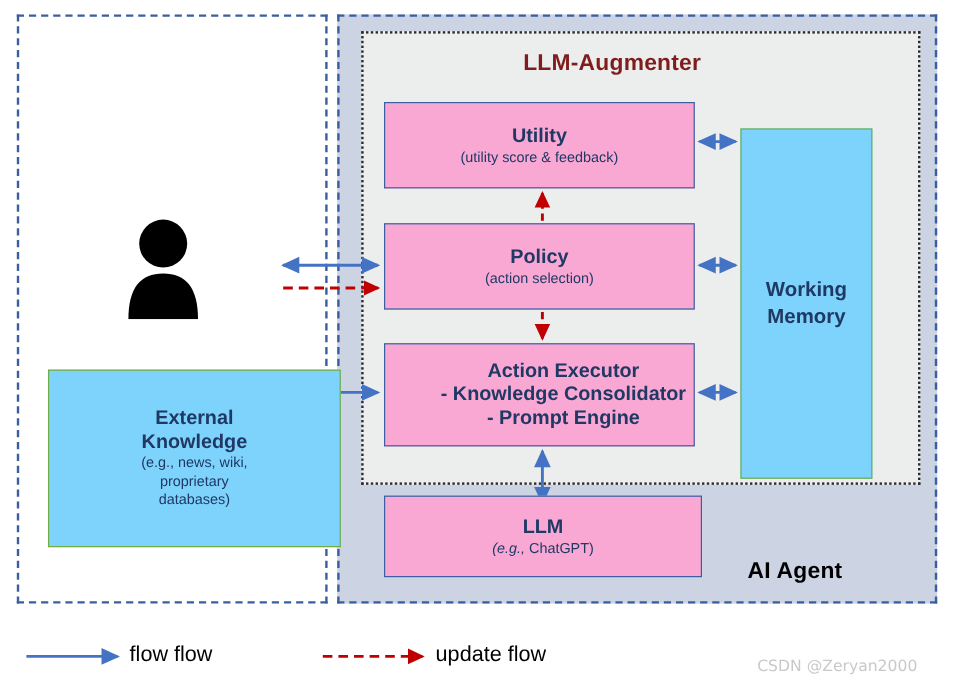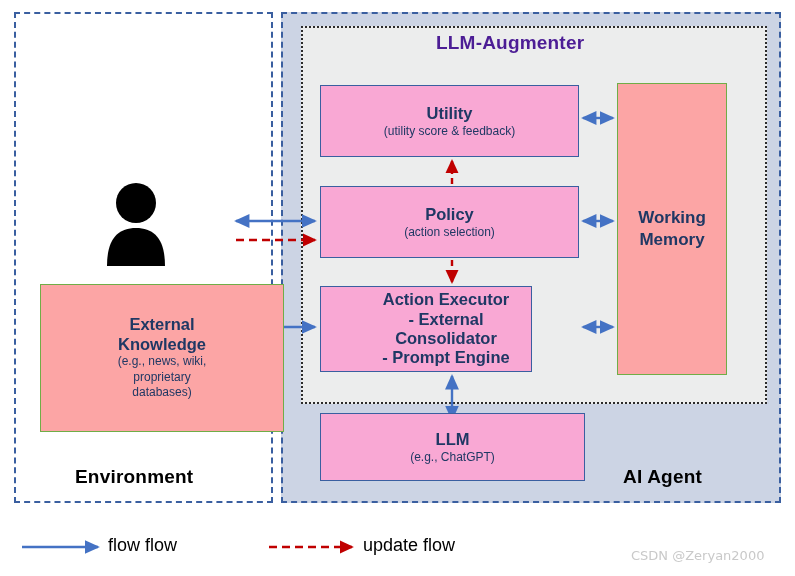--- a/index.html
+++ b/index.html
@@ -12,42 +12,42 @@
              background:#ffffff;border:2.5px dashed #3a5fa0;box-sizing:border-box;}
   .agent-panel{position:absolute;left:281px;top:12px;width:500px;height:491px;
                background:#ccd4e4;border:2.5px dashed #3a5fa0;box-sizing:border-box;}
   .augmenter-panel{position:absolute;left:301px;top:26px;width:466px;height:378px;
                    background:#eceded;border:2px dotted #2b2b2b;box-sizing:border-box;}
 
   .panel-title{position:absolute;font-weight:bold;color:#000000;
                font-size:19px;letter-spacing:.2px;white-space:nowrap;}
   #env-title{left:75px;top:466px;}
   #agent-title{left:623px;top:466px;}
-  #augmenter-title{left:436px;top:32px;color:#4c1d95;font-size:19px;}
+  #augmenter-title{left:436px;top:42px;color:#7f1d1d;font-size:19px;}
 
   
   .box{position:absolute;box-sizing:border-box;display:flex;flex-direction:column;
        align-items:center;justify-content:center;text-align:center;
        color:#1f3864;line-height:1.18;}
   .blue-box{background:#f9a8d4;border:1.6px solid #3a5fa0;}
-  .green-box{background:#fca5a5;border:1.6px solid #70ad47;}
+  .green-box{background:#7dd3fc;border:1.6px solid #70ad47;margin-top:24px;}
   .b-title{font-weight:bold;font-size:16.5px;}
   .b-sub{font-size:12px;}
   .b-line{font-weight:bold;font-size:16.5px;}
 
   #utility-box{left:320px;top:85px;width:259px;height:72px;}
   #policy-box{left:320px;top:186px;width:259px;height:72px;}
-  #executor-box{left:320px;top:286px;width:212px;height:86px;padding-left:40px;}
+  #executor-box{left:320px;top:286px;width:259px;height:86px;padding-left:40px;}
   #llm-box{left:320px;top:413px;width:265px;height:68px;}
   #memory-box{left:617px;top:83px;width:110px;height:292px;}
   #memory-box .b-title{font-size:17px;line-height:1.3;}
   #knowledge-box{left:40px;top:284px;width:244px;height:148px;}
   #knowledge-box .b-sub{line-height:1.28;}
 
-  .ital{}
+  .ital{font-style:italic;}
 
   
   .person{position:absolute;left:103px;top:182px;width:66px;height:84px;}
 
   
   .legend-text{position:absolute;font-size:18px;color:#000;white-space:nowrap;}
   #legend-data-label{left:108px;top:535px;}
   #legend-update-label{left:363px;top:535px;text-align:right;}
   .watermark{position:absolute;left:631px;top:548px;font-size:13px;color:#c9c9c9;
              font-family:"DejaVu Sans",sans-serif;white-space:nowrap;}
@@ -114,37 +114,36 @@
     <g>
       <line x1="269" y1="547" x2="352" y2="547" stroke="#c00000" stroke-width="2.4" stroke-dasharray="8,5" marker-end="url(#rh)"></line>
     </g>
   </svg>
 
   <svg class="person" viewBox="0 0 66 84">
     <circle cx="33" cy="21" r="20" fill="#000000"></circle>
     <path d="M33,46 C52,46 62,58 62,84 L4,84 C4,58 14,46 33,46 Z" fill="#000000"></path>
   </svg>
 
-  <div class="panel-title" id="env-title">Environment</div>
   <div class="panel-title" id="agent-title">AI Agent</div>
   <div class="panel-title" id="augmenter-title">LLM-Augmenter</div>
 
   <div class="box blue-box" id="utility-box">
     <div class="b-title">Utility</div>
     <div class="b-sub">(utility score &amp; feedback)</div>
   </div>
 
   <div class="box blue-box" id="policy-box">
     <div class="b-title">Policy</div>
     <div class="b-sub">(action selection)</div>
   </div>
 
   <div class="box blue-box" id="executor-box">
     <div class="b-line">Action Executor</div>
-    <div class="b-line">- External Consolidator</div>
+    <div class="b-line">- Knowledge Consolidator</div>
     <div class="b-line">- Prompt Engine</div>
   </div>
 
   <div class="box blue-box" id="llm-box">
     <div class="b-title">LLM</div>
     <div class="b-sub"><span class="ital">(e.g.,</span><span> ChatGPT)</span></div>
   </div>
 
   <div class="box green-box" id="memory-box">
     <div class="b-title">Working</div>

